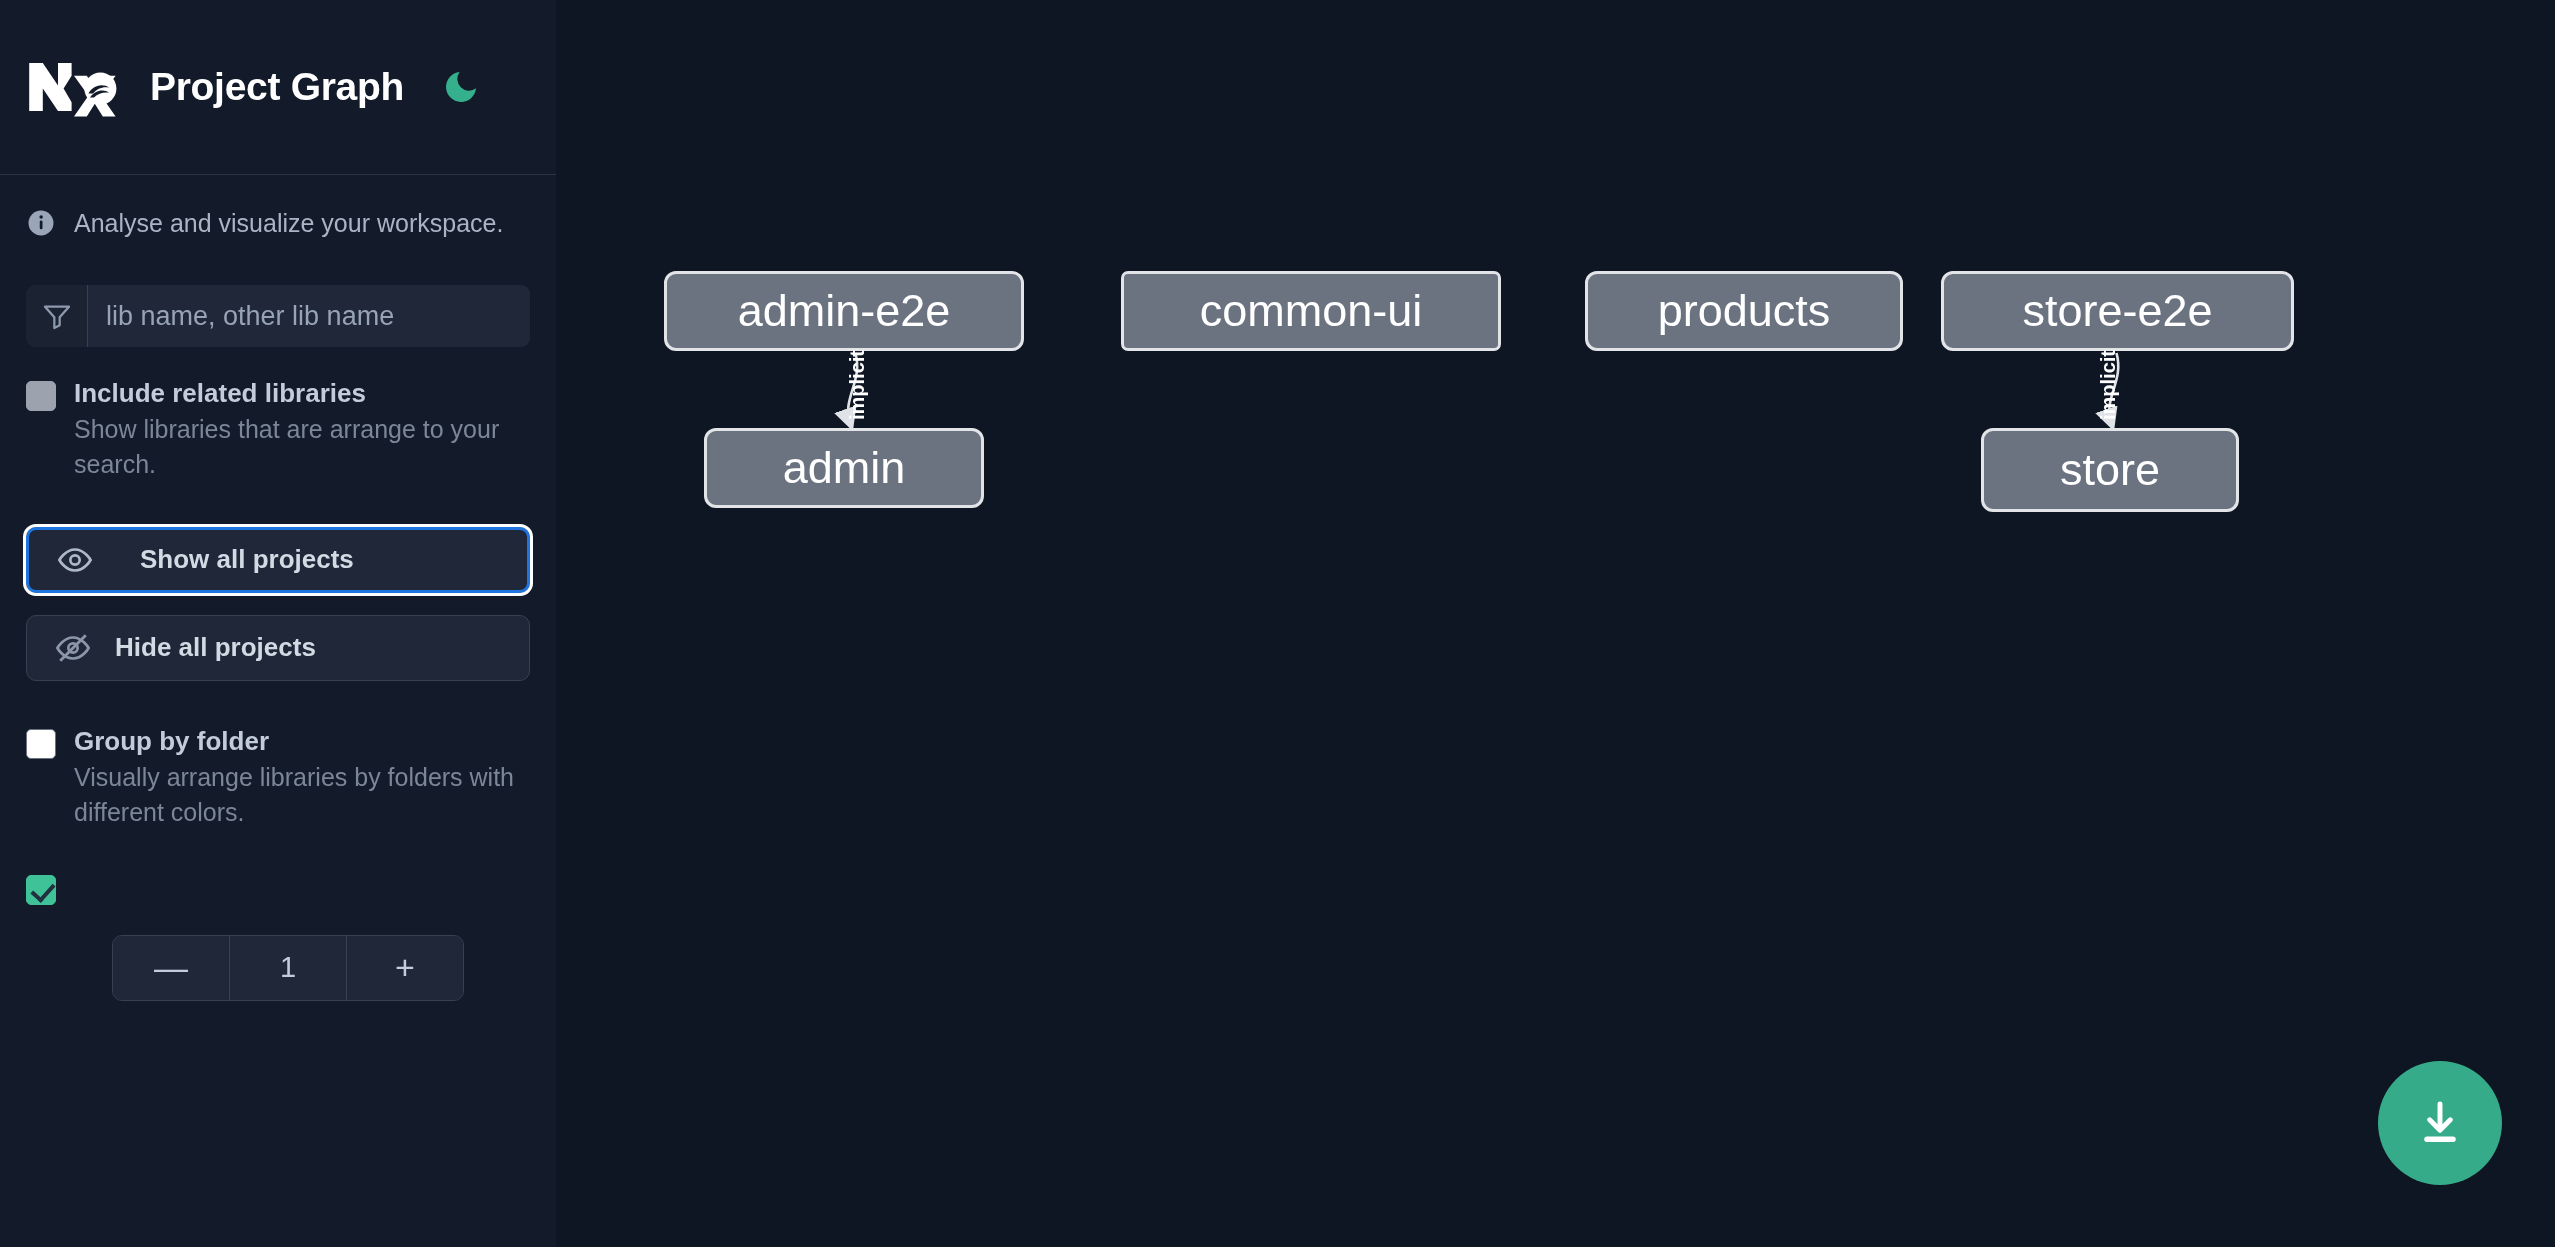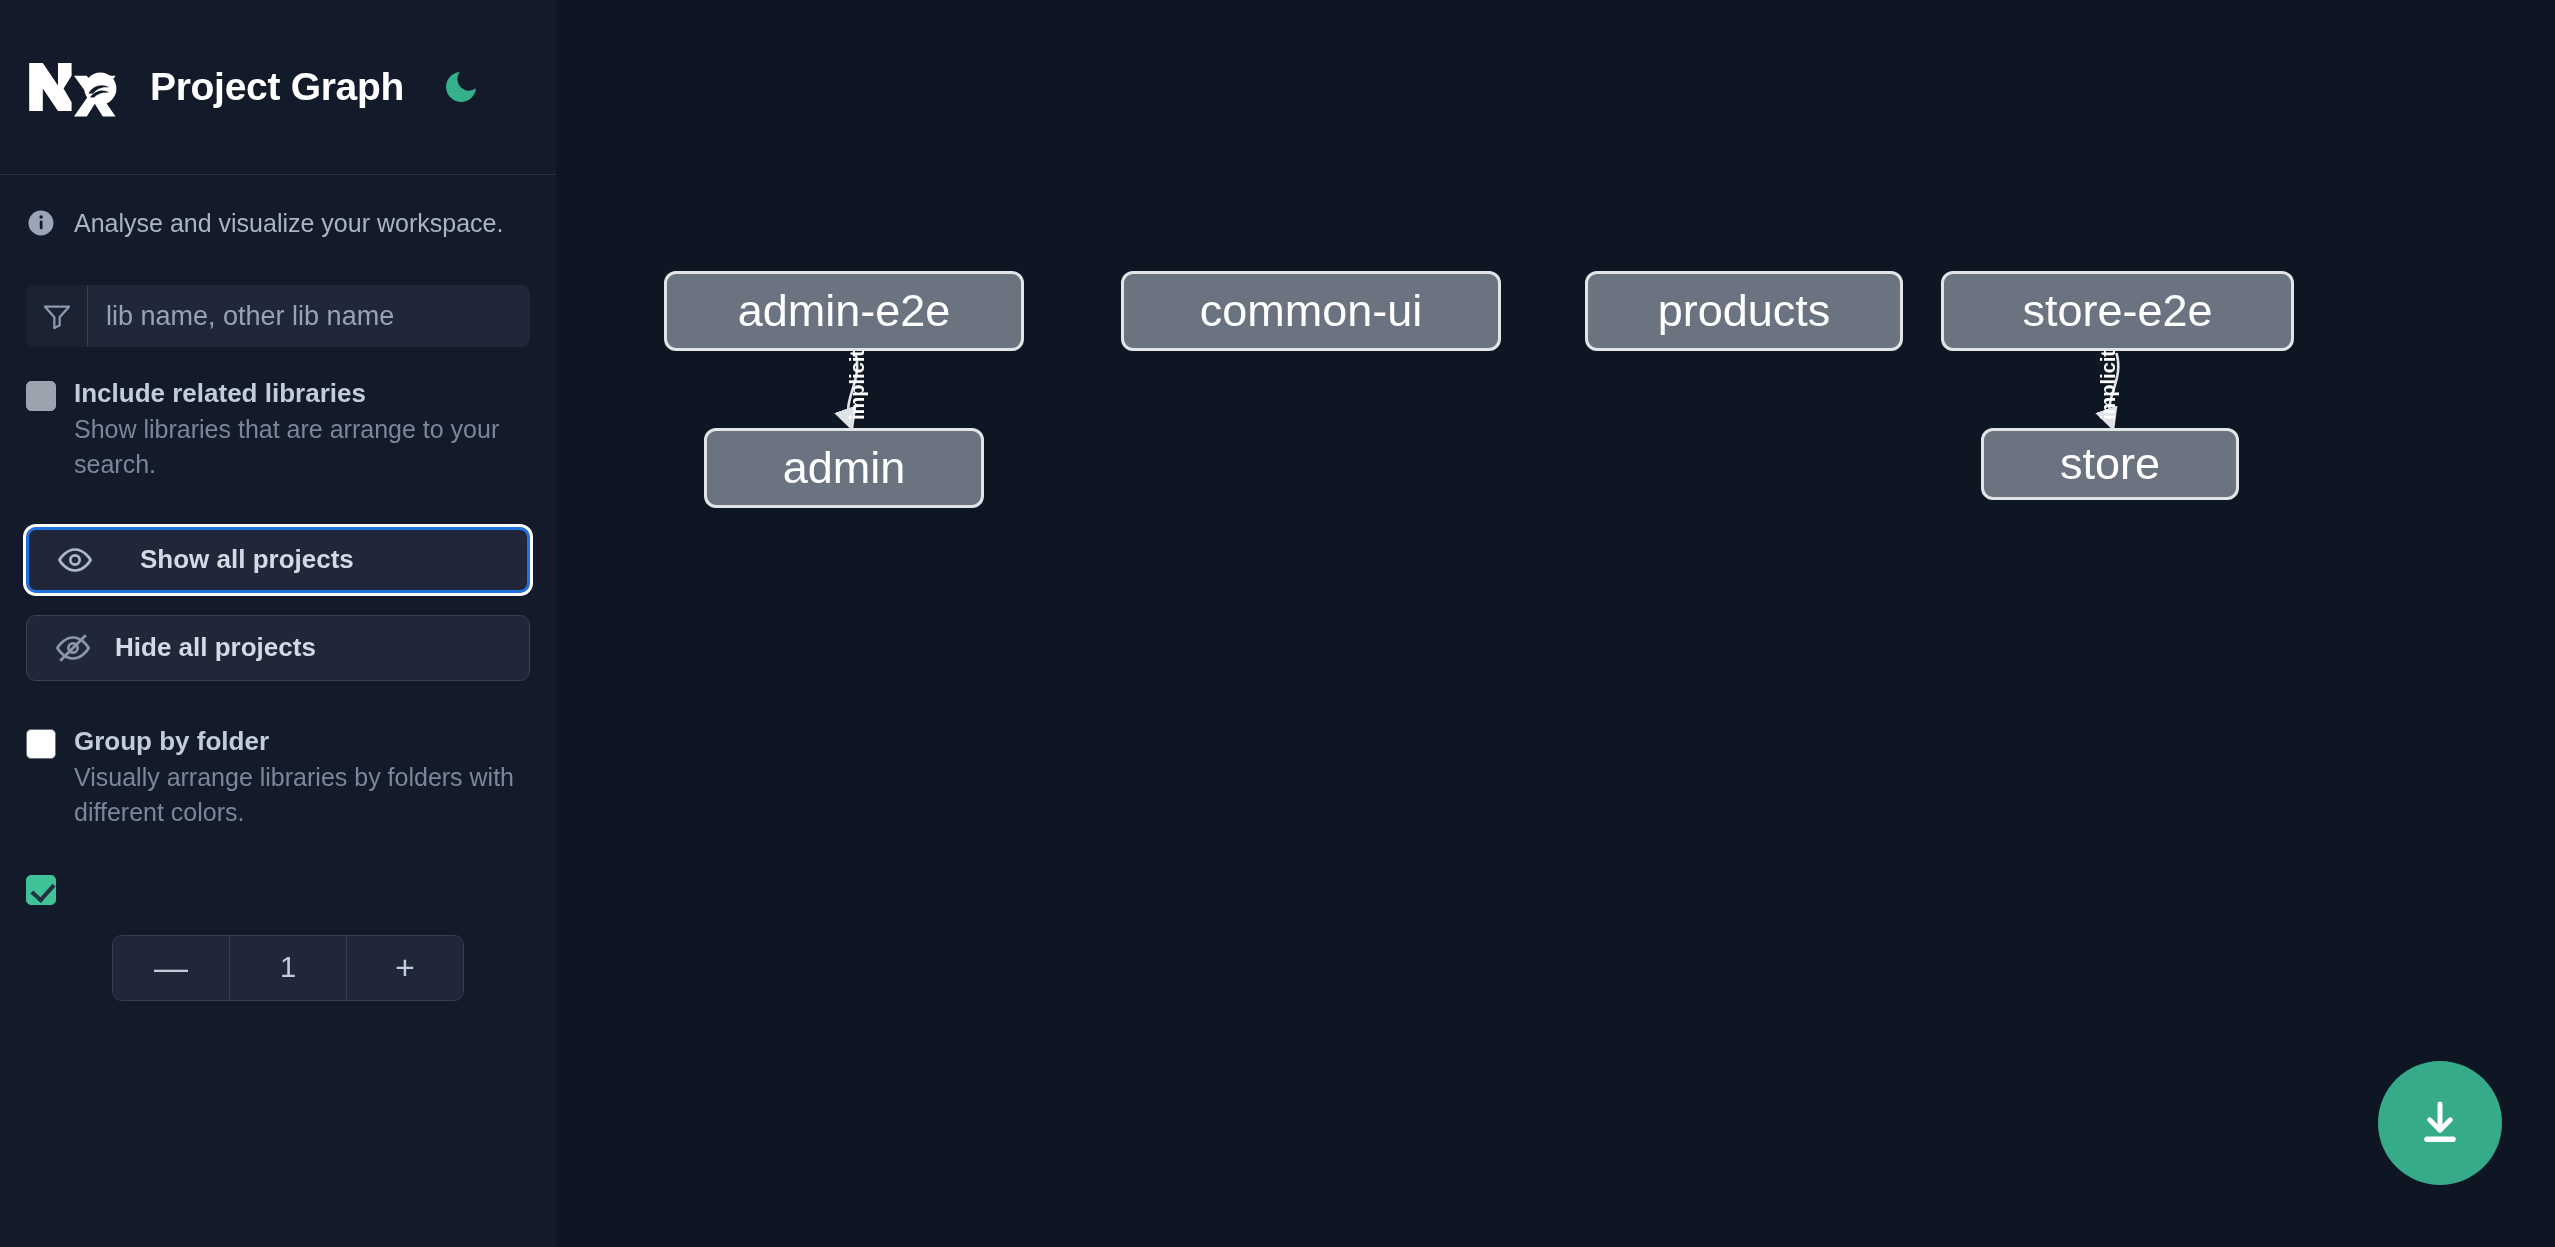--- a/index.html
+++ b/index.html
@@ -379,25 +379,25 @@
       <defs>
         <marker id="ah" markerWidth="9" markerHeight="9" refX="6" refY="4.5" orient="auto">
           <path d="M0,0 L9,4.5 L0,9 z" fill="#dfe3e8"></path>
         </marker>
       </defs>
       <path d="M297 353 C 305 382, 283 398, 292 424" fill="none" stroke="#dfe3e8" stroke-width="2.6" marker-end="url(#ah)"></path>
       <path d="M1548 353 C 1556 382, 1534 398, 1543 424" fill="none" stroke="#dfe3e8" stroke-width="2.6" marker-end="url(#ah)"></path>
     </svg>
 
     <div class="node" style="left:108px;  top:271px;  width:360px; height:80px;">admin-e2e</div>
-    <div class="node" style="left:565px;  top:271px;  width:380px; height:80px;">common-ui</div>
+    <div class="node" style="left:565px;  top:271px;  width:380px; height:80px;border-radius:7px;">common-ui</div>
     <div class="node" style="left:1029px; top:271px;  width:318px; height:80px;">products</div>
     <div class="node" style="left:1385px; top:271px;  width:353px; height:80px;">store-e2e</div>
     <div class="node" style="left:148px;  top:428px;  width:280px; height:80px;">admin</div>
-    <div class="node" style="left:1425px; top:428px;  width:258px; height:72px;">store</div>
+    <div class="node" style="left:1425px; top:428px;  width:258px; height:84px;">store</div>
 
     <div class="edge-label" style="left:290px; top:420px;">implicit</div>
     <div class="edge-label" style="left:1541px; top:420px;">implicit</div>
 
     <button class="fab">
       <svg width="54" height="54" viewBox="0 0 24 24">
         <line x1="12" y1="3.5" x2="12" y2="14.5" stroke="#ffffff" stroke-width="2.2" stroke-linecap="round"></line>
         <path d="M7.4 10.6 L12 15.2 L16.6 10.6" fill="none" stroke="#ffffff" stroke-width="2.2" stroke-linecap="round" stroke-linejoin="round"></path>
         <line x1="6.2" y1="19.2" x2="17.8" y2="19.2" stroke="#ffffff" stroke-width="2.4" stroke-linecap="round"></line>
       </svg>

